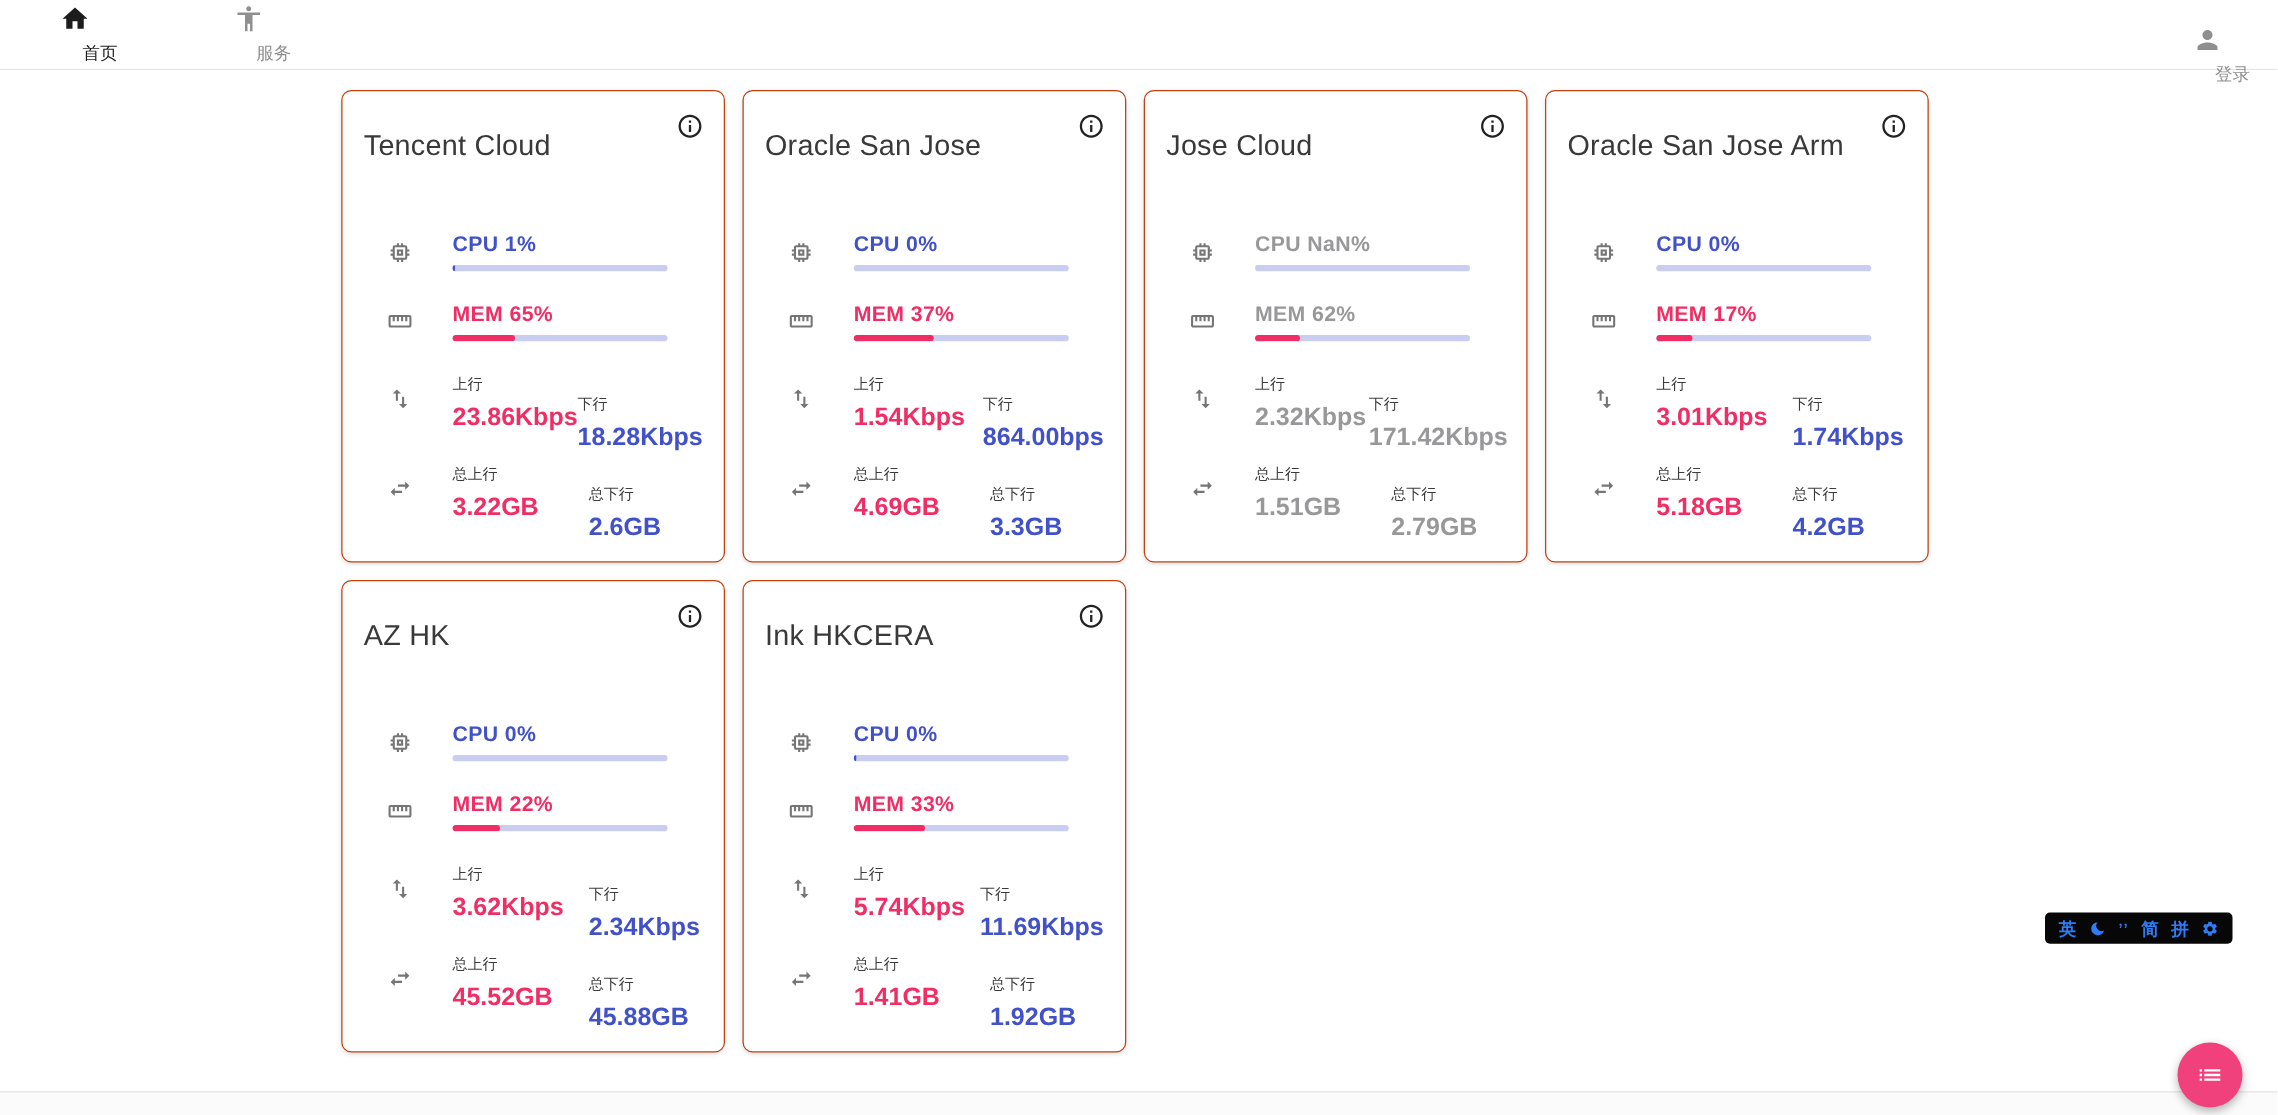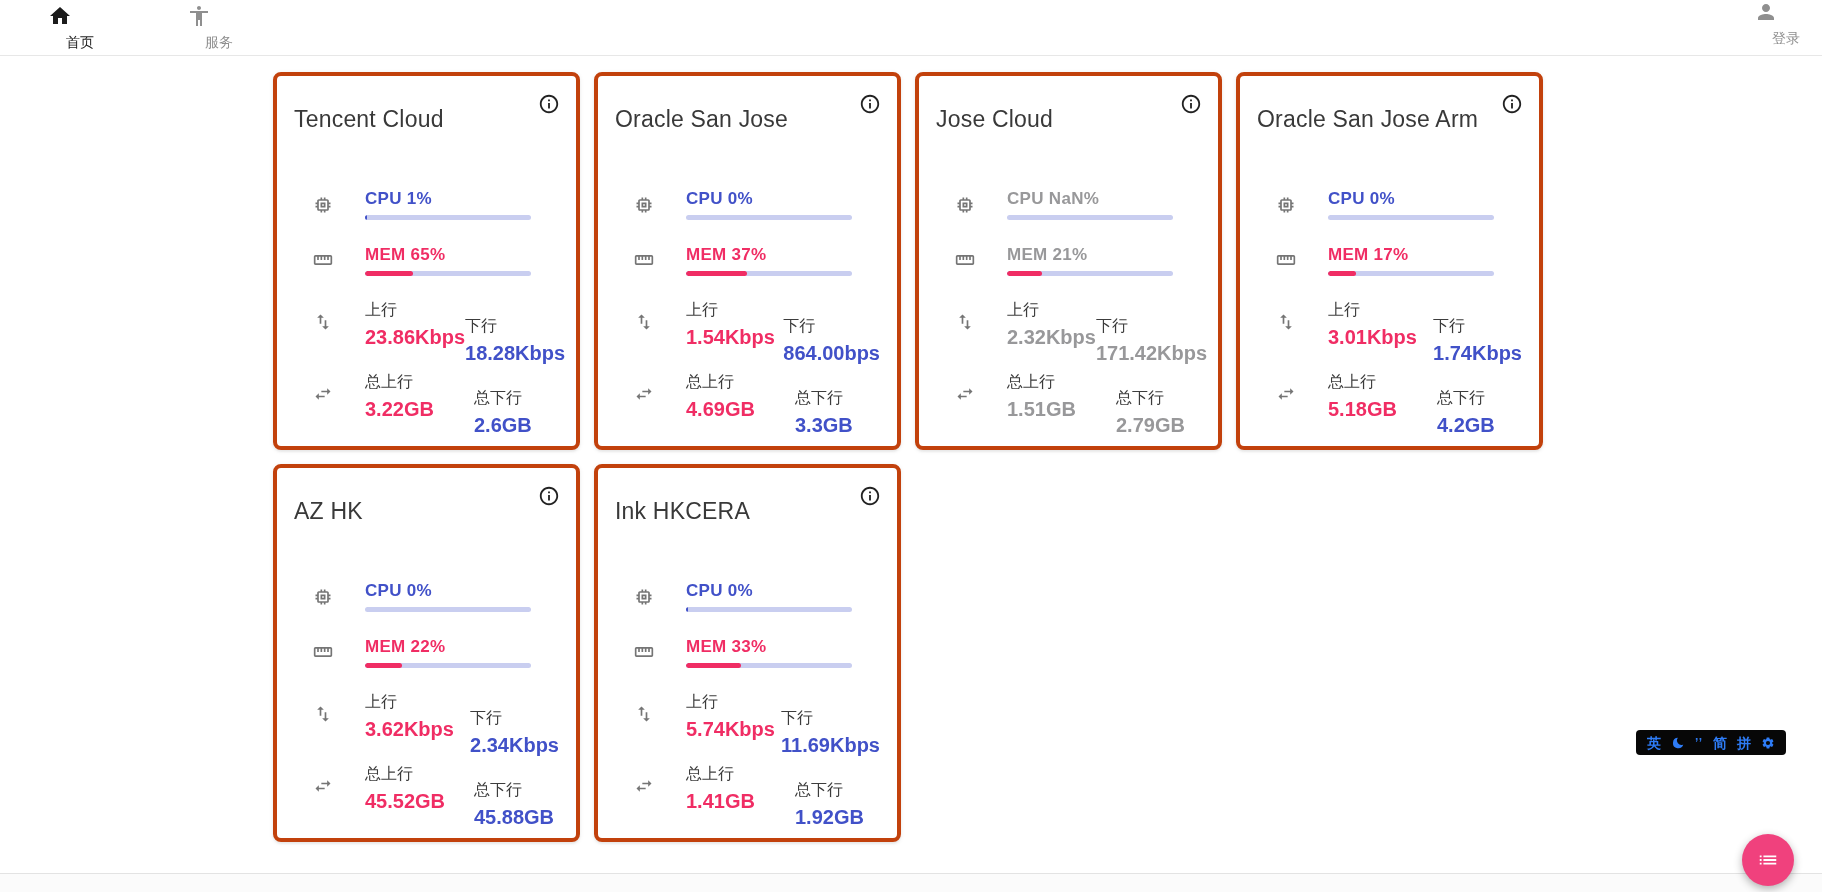--- a/index.html
+++ b/index.html
@@ -16,28 +16,28 @@
   
   header{
     position:absolute;top:0;left:0;width:100%;height:56px;background:#fff;
     border-bottom:1px solid #e7e7e7;display:flex;align-items:center;padding-left:34px;gap:87px;
   }
   .nav-item{display:flex;flex-direction:column;align-items:center;width:52px;cursor:pointer;}
   .nav-item svg{width:24px;height:24px;fill:#8f8f8f;}
   .nav-item .nav-label{font-size:14px;color:#8f8f8f;margin-top:2px;white-space:nowrap;margin-left:40px;}
   .nav-item.active svg{fill:#1c1c1c;}
   .nav-item.active .nav-label{color:#1c1c1c;}
-  .nav-login{position:absolute;right:30px;top:0;text-align:center;}
+  .nav-login{position:absolute;right:30px;top:20px;text-align:center;}
   
   .grid{
     position:absolute;left:273px;top:72px;
     display:grid;grid-template-columns:repeat(4,307px);grid-auto-rows:378px;gap:14px;
   }
   .card{
-    position:relative;background:#fff;border:4px solid #c2410c;border-radius:8px;
+    position:relative;background:#fff;border:1px solid #c2410c;border-radius:8px;
     box-shadow:0 1px 5px rgba(0,0,0,.07),0 2px 2px rgba(0,0,0,.05);
   }
   .card-title{
     position:absolute;top:30px;left:17px;margin:0;font-size:23px;font-weight:400;
     color:#393939;letter-spacing:.2px;white-space:nowrap;
   }
   .info-btn{
     position:absolute;top:17px;right:15px;width:24px;height:24px;padding:0;border:none;
     background:none;cursor:pointer;color:#222;
   }
@@ -48,21 +48,21 @@
   .meter{position:absolute;left:88px;right:45px;}
   .m-cpu{top:113px;} .m-mem{top:169px;}
   .meter-label{font-size:17px;font-weight:700;line-height:20px;letter-spacing:.3px;}
   .cpu-text{color:var(--blue);} .mem-text{color:var(--pink);}
   .bar{margin-top:6px;height:5px;border-radius:3px;background:var(--track);overflow:hidden;}
   .fill{height:100%;border-radius:3px;width:0;}
   .cpu-fill{background:var(--blue);} .mem-fill{background:var(--pink);}
   .cols{position:absolute;left:88px;right:17px;display:flex;}
   .c-net{top:224px;} .c-total{top:296px;}
   .col{width:109px;} .col+.col{flex:1;margin-top:16px;}
-  .lbl{font-size:16px;color:var(--label-dark);line-height:20px;white-space:nowrap;}
+  .lbl{font-size:12px;color:var(--label-dark);line-height:20px;white-space:nowrap;}
   .val{font-size:20px;font-weight:700;line-height:16px;margin-top:9px;white-space:nowrap;}
   .v-up{color:var(--pink);} .v-down{color:var(--blue);}
   .card[data-state="offline"] .cpu-text,
   .card[data-state="offline"] .mem-text,
   .card[data-state="offline"] .val{color:var(--muted);}
   
   footer{
     position:absolute;left:0;bottom:0;width:100%;height:19px;
     background:#fbfbfb;border-top:1px solid #e3e3e3;
   }
@@ -228,21 +228,21 @@
     <span class="icon i-swap"><svg viewBox="0 0 24 24">
           <path d="M6.99 11L3 15l3.99 4v-3H14v-2H6.99v-3zM21 9l-3.99-4v3H10v2h7.01v3L21 9z"></path>
         </svg></span>
     <div class="meter m-cpu">
       <div class="meter-label cpu-text">CPU NaN%</div>
       <div class="bar">
           <div class="fill cpu-fill" style="width: 0%;"></div>
         </div>
     </div>
     <div class="meter m-mem">
-      <div class="meter-label mem-text">MEM 21%</div>
+      <div class="meter-label mem-text">MEM 62%</div>
       <div class="bar">
           <div class="fill mem-fill" style="width: 21%;"></div>
         </div>
     </div>
     <div class="cols c-net">
       <div class="col">
           <div class="lbl">上行</div>
           <div class="val v-up">2.32Kbps</div>
         </div>
       <div class="col">

